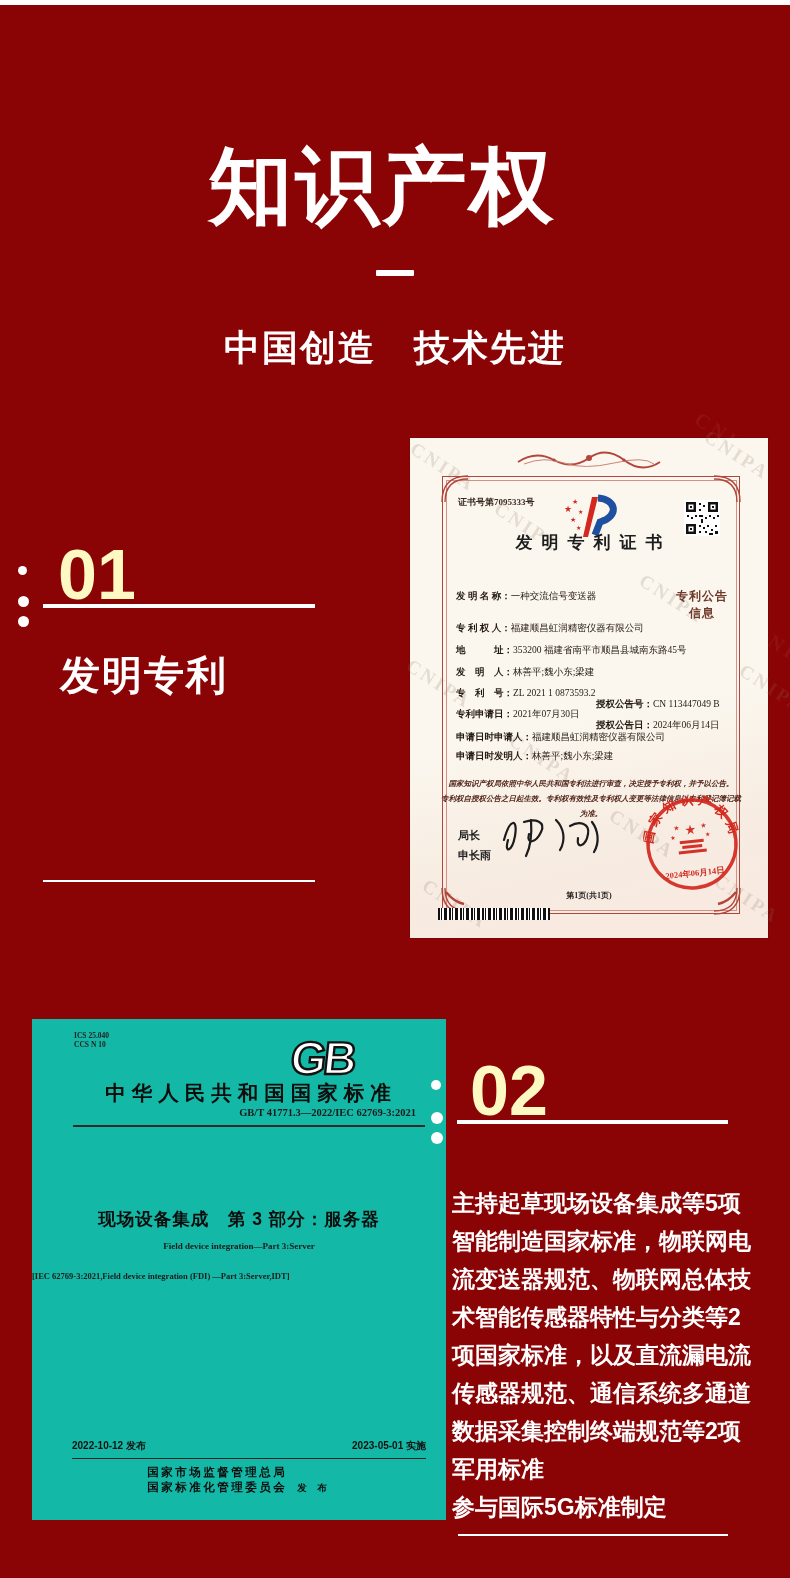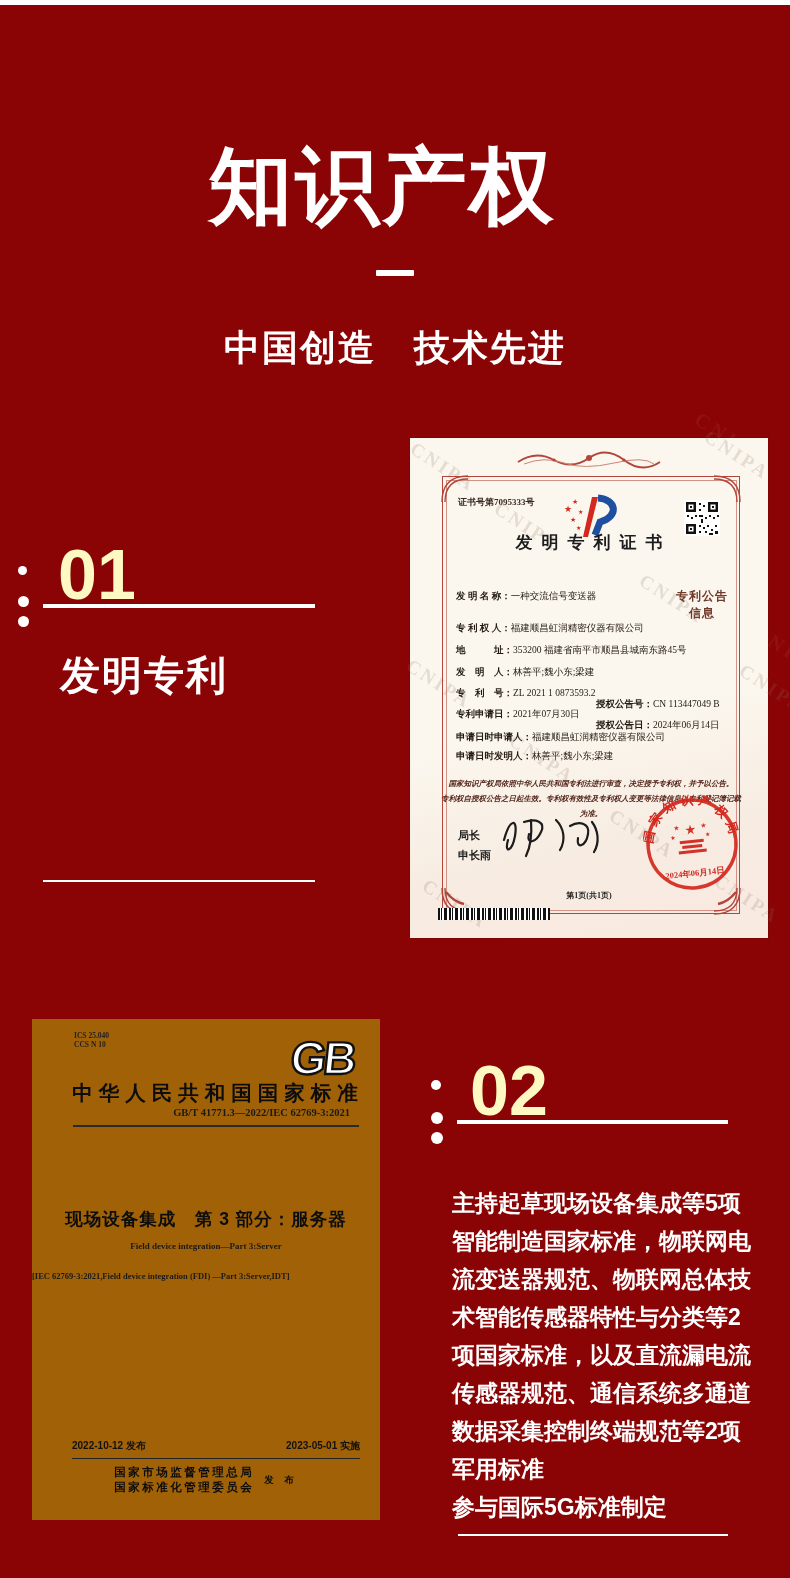--- a/index.html
+++ b/index.html
@@ -64,36 +64,36 @@
   .cert-signer-name  { position:absolute; left:48px; top:410px; font-size:11px; font-weight:700; color:#222; }
   .cert-signature { position:absolute; left:84px; top:372px; }
   .cert-seal { position:absolute; left:234px; top:358px; transform:rotate(-6deg); }
   .cert-pageno { position:absolute; left:0; top:452px; width:100%; text-align:center; font-size:8px; font-weight:700; color:#222; }
   .cert-barcode { position:absolute; left:28px; top:470px; width:112px; height:12px;
     background:repeating-linear-gradient(90deg,#111 0 2px,#fff 2px 3px,#111 3px 4px,#fff 4px 6px,#111 6px 9px,#fff 9px 11px); }
   .cert-watermark { position:absolute; font-size:19px; letter-spacing:3px; font-weight:700;
     color:rgba(141,116,93,0.20); transform:rotate(33deg); }
 
   
-  .gbdoc { position:absolute; left:32px; top:1019px; width:348px; height:501px; background:#a16207;
+  .gbdoc { position:absolute; left:32px; top:1019px; width:414px; height:501px; background:#14b8a6;
     color:#111; font-family:"Liberation Serif","DejaVu Serif",serif; }
   .gb-ics { position:absolute; left:42px; top:12px; font-size:7.5px; line-height:9px; font-weight:700; color:#222; }
   .gb-logo { position:absolute; left:238px; top:14px; }
   .gb-name { position:absolute; left:40px; right:16px; top:60px; text-align:center;
     font-size:20.5px; font-weight:700; letter-spacing:6px; color:#0d0d0d; }
   .gb-stdno { position:absolute; right:30px; top:88px; font-size:10.5px; font-weight:700; color:#1a1a1a; }
   .gb-rule { position:absolute; left:41px; right:21px; top:106px; height:2px; background:#2a2a2a; }
   .gb-title-cn { position:absolute; left:0; top:188px; width:100%; text-align:center;
     font-family:"Liberation Sans","DejaVu Sans",sans-serif; font-size:17.5px; font-weight:700; letter-spacing:1px; color:#0d0d0d; }
   .gb-title-en { position:absolute; left:0; top:222px; width:100%; text-align:center; font-size:9px; font-weight:700; color:#1a1a1a; }
   .gb-iec { position:absolute; left:0; top:252px; width:100%; text-align:left; font-size:8.5px; font-weight:700; color:#1a1a1a; }
   .gb-dates { position:absolute; left:40px; right:20px; top:420px; display:flex; justify-content:space-between;
     font-family:"Liberation Sans","DejaVu Sans",sans-serif; font-size:10px; font-weight:700; color:#111;
     border-bottom:1.5px solid #222; padding-bottom:5px; }
-  .gb-issuers { position:absolute; left:0; top:446px; width:100%; display:flex; justify-content:center; align-items:center; }
+  .gb-issuers { position:absolute; left:0; top:446px; width:100%; display:flex; justify-content:center; align-items:flex-end; }
   .gb-issuer-lines { text-align:center; font-size:11.5px; font-weight:700; letter-spacing:2.5px; line-height:15px; color:#0d0d0d; }
   .gb-issue-label { margin-left:10px; font-size:9.5px; font-weight:700; letter-spacing:4px; color:#0d0d0d; }
 </style>
 </head>
 <body>
 
 <div class="page">
 
   <div class="top-strip"></div>
 

